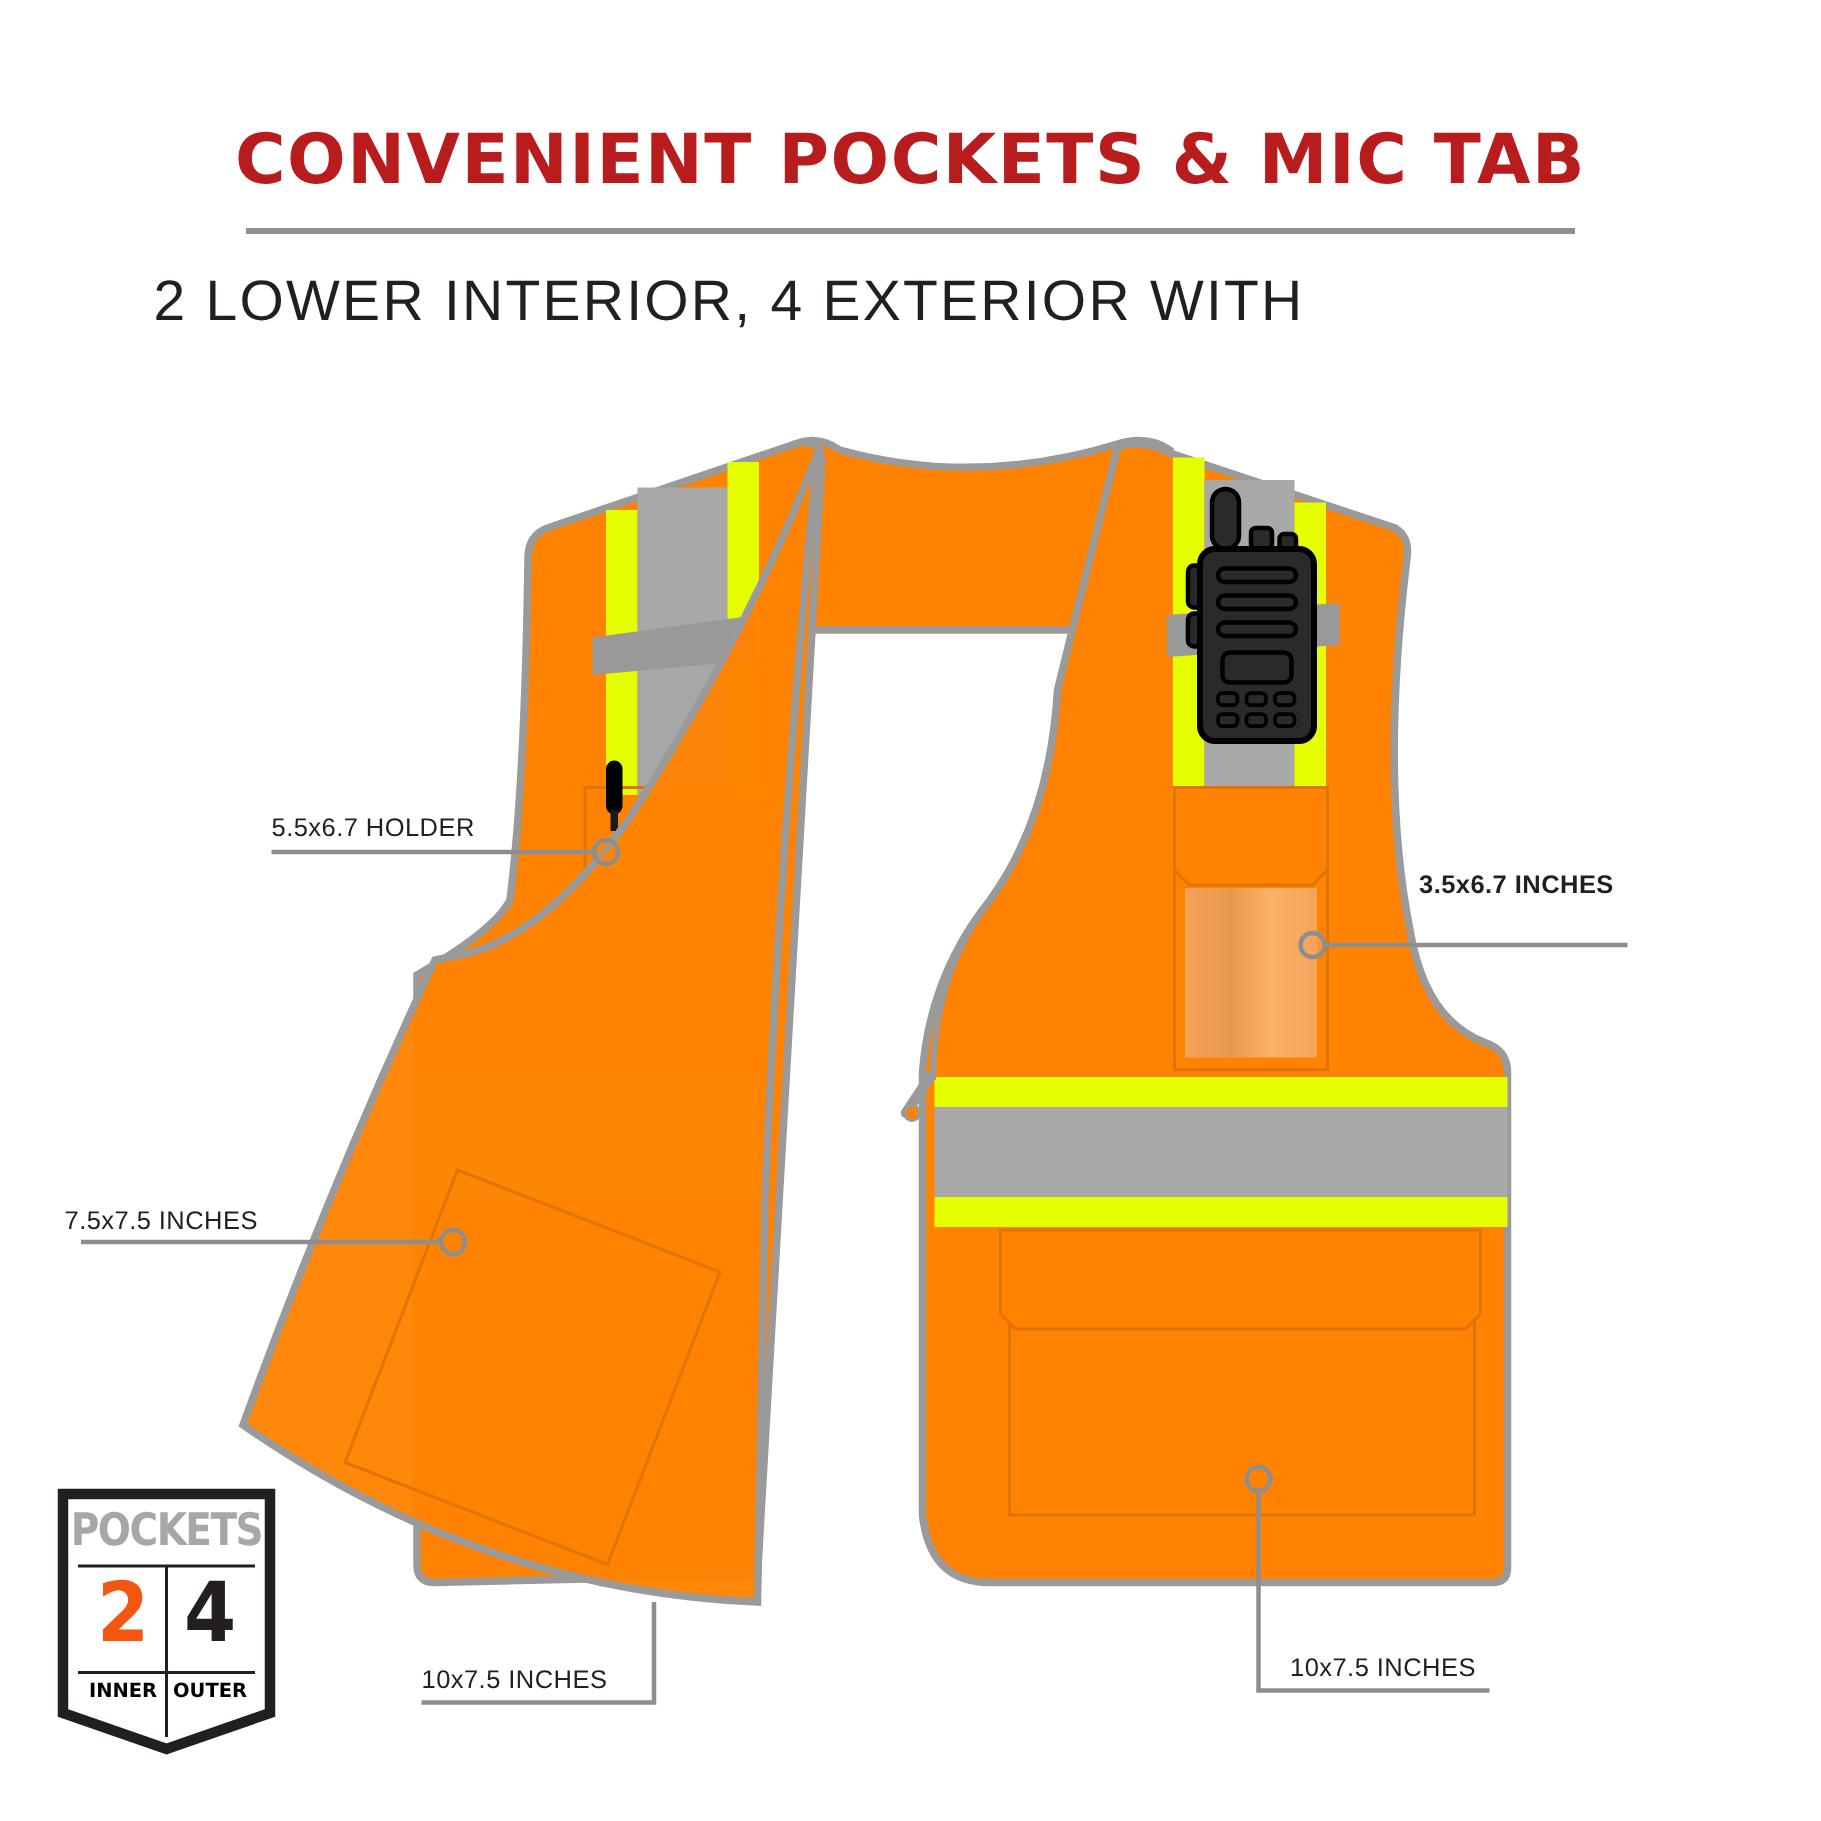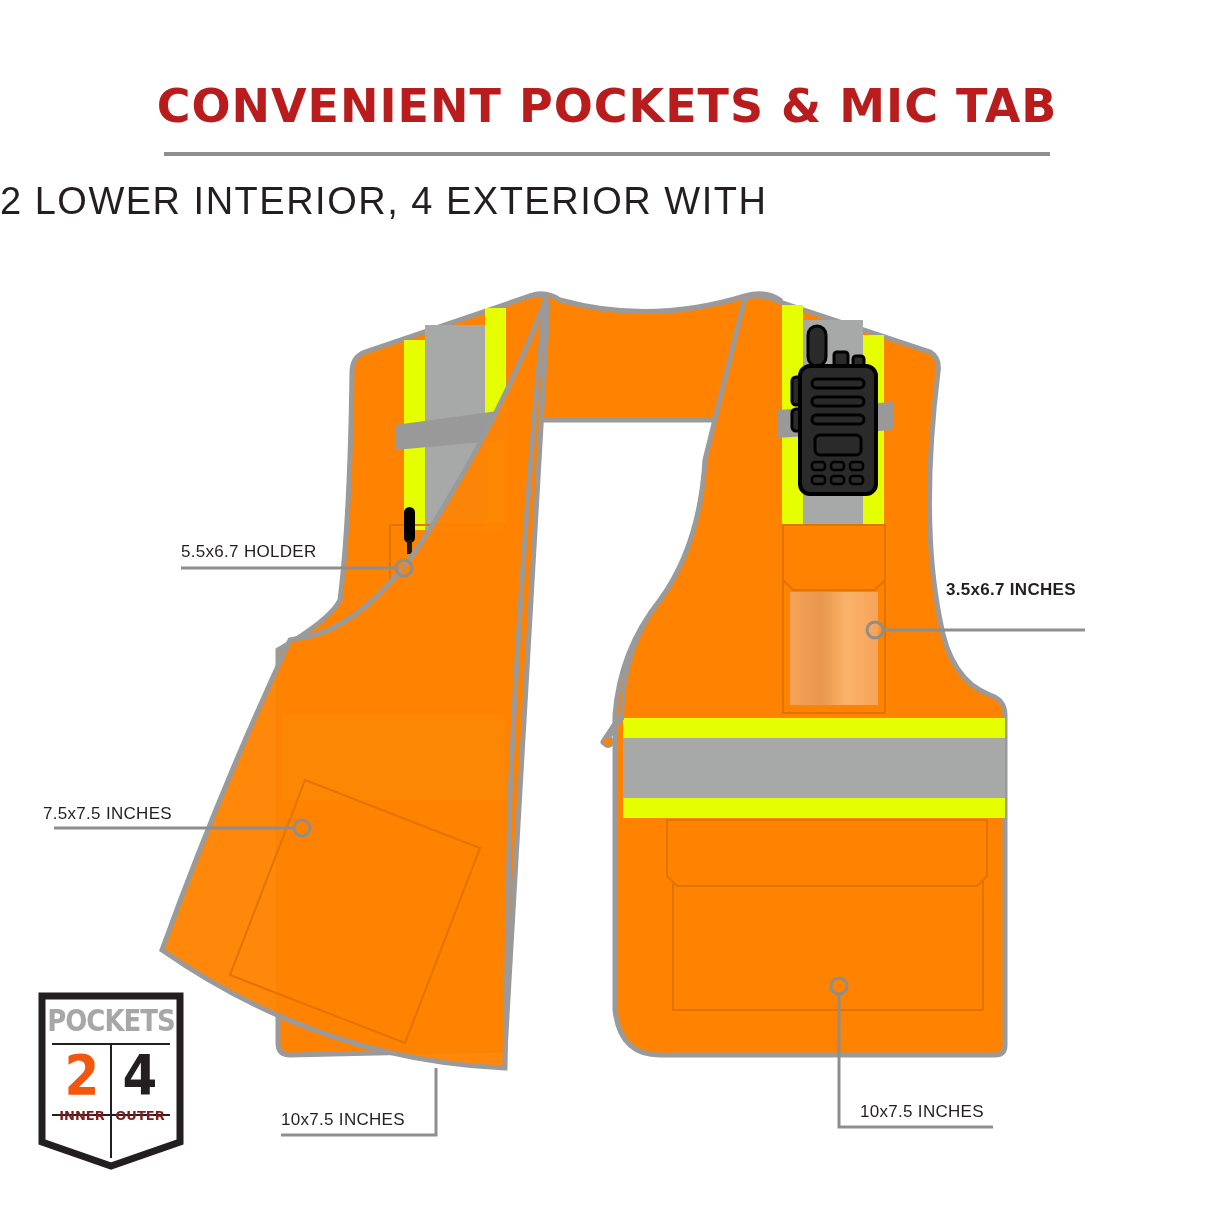--- a/index.html
+++ b/index.html
@@ -4,36 +4,36 @@
   <style>
     html, body { margin: 0; padding: 0; background: #ffffff; }
     body { width: 1214px; height: 1214px; position: relative; overflow: hidden; font-family: "Liberation Sans", sans-serif; }
     .title {
       position: absolute; left: 0; top: 78px; width: 1214px; text-align: center;
       font-family: "DejaVu Sans", sans-serif; font-weight: bold; font-size: 46px;
       color: #b91c1c; letter-spacing: 1px; line-height: 56px;
     }
     .divider { position: absolute; left: 164px; top: 152px; width: 886px; height: 4px; background: #8f8f8f; }
     .subtitle {
-      position: absolute; left: 0; top: 178px; width: 972px; 
+      position: absolute; left: 0; top: 178px; width: 972px; text-align: center;
       font-family: "Liberation Sans", sans-serif; font-size: 38px; color: #231f20;
       letter-spacing: 1.5px; line-height: 46px; font-weight: normal;
     }
     .subtitle div { white-space: nowrap; }
     svg.vest { position: absolute; left: 0; top: 0; }
     .label {
       position: absolute; font-family: "Liberation Sans", sans-serif; font-size: 17px;
       color: #231f20; letter-spacing: 0.3px; white-space: nowrap;
     }
     .badge { position: absolute; left: 38px; top: 992px; width: 146px; height: 178px; }
     .badge .pockets { position: absolute; left: 0; top: 14px; width: 146px; text-align: center; font-family: "DejaVu Sans", sans-serif; font-weight: bold; font-size: 26px; color: #a7a7a7; letter-spacing: -1px; transform: scaleY(1.15); }
     .badge .num { position: absolute; top: 52px; width: 56px; text-align: center; font-family: "DejaVu Sans", sans-serif; font-weight: bold; font-size: 50px; line-height: 62px; transform: scaleY(1.1); }
     .badge .num.inner { left: 16px; color: #f2560f; }
     .badge .num.outer { left: 74px; color: #231f20; }
-    .badge .cap { position: absolute; top: 116px; width: 56px; text-align: center; font-family: "DejaVu Sans", sans-serif; font-weight: bold; font-size: 13px; color: #7f1d1d; }
+    .badge .cap { position: absolute; top: 128px; width: 56px; text-align: center; font-family: "DejaVu Sans", sans-serif; font-weight: bold; font-size: 13px; color: #000000; }
     .badge .cap.inner { left: 16px; }
     .badge .cap.outer { left: 74px; }
   </style>
 </head>
 <body>
 
 <div class="title">CONVENIENT POCKETS &amp; MIC TAB</div>
 <div class="divider"></div>
 <div class="subtitle">
   <div>2 LOWER INTERIOR, 4 EXTERIOR WITH</div>

